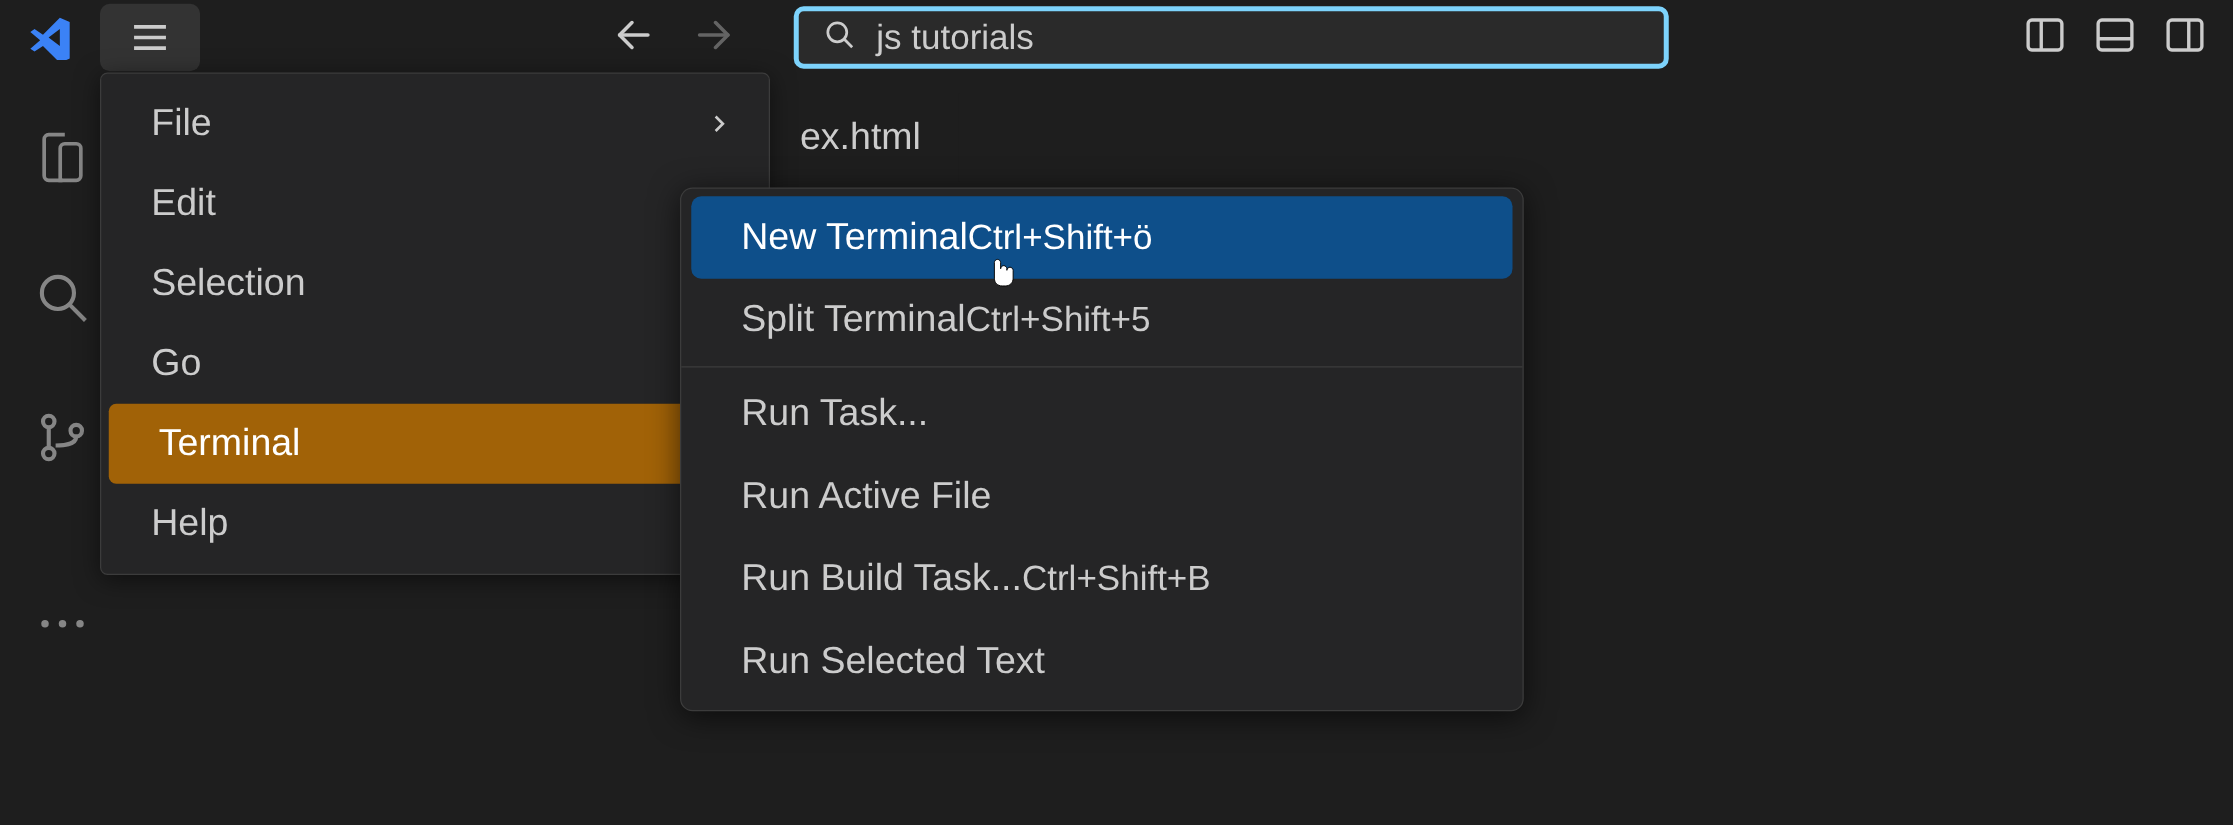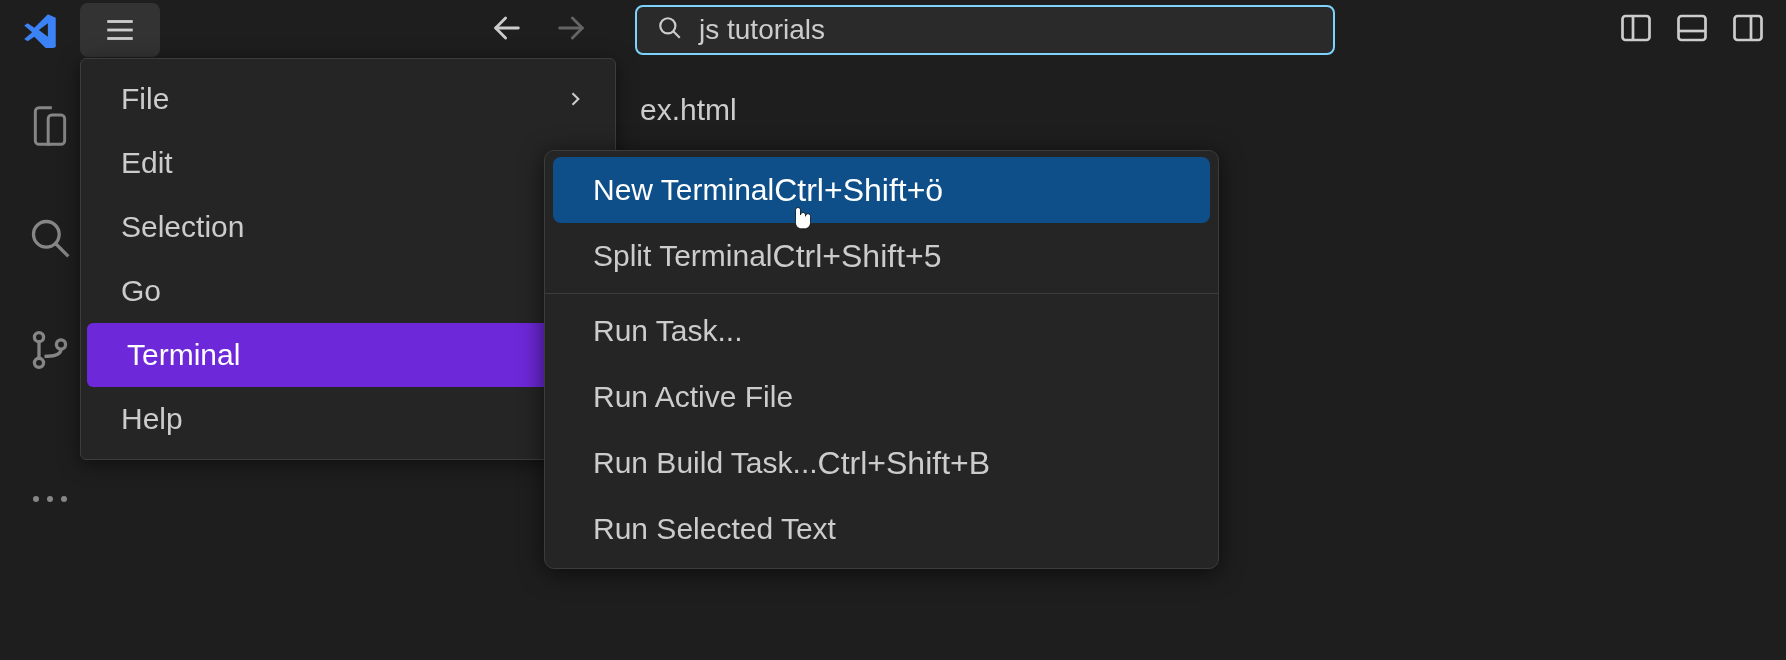--- a/index.html
+++ b/index.html
@@ -46,21 +46,21 @@
       display: flex;
       gap: 30px;
       align-items: center;
     }
     .search-box {
       position: absolute;
       left: 635px;
       width: 700px;
       height: 50px;
       background: #2a2a2a;
-      border: 2px solid #7dd3fc;
+      border: 4px solid #7dd3fc;
       border-radius: 8px;
       display: flex;
       align-items: center;
       padding: 0 20px;
       gap: 16px;
     }
     .search-text {
       color: #cccccc;
       font-size: 28px;
     }
@@ -133,21 +133,21 @@
       height: 64px;
       display: flex;
       align-items: center;
       justify-content: space-between;
       padding: 0 30px 0 40px;
       font-size: 30px;
       color: #cccccc;
       cursor: pointer;
     }
     .menu-item.selected {
-      background: #6d28d9;
+      background: #a16207;
       color: #ffffff;
       margin: 0 6px;
       border-radius: 6px;
     }
     .submenu {
       position: absolute;
       left: 544px;
       top: 150px;
       width: 675px;
       background: #252526;
@@ -172,21 +172,21 @@
       border-radius: 8px;
       padding: 0 32px 0 40px;
     }
     .submenu-divider {
       height: 1px;
       background: #3c3c3c;
       margin: 4px 0;
     }
     .shortcut {
       color: #cccccc;
-      font-size: 32px;
+      font-size: 28px;
     }
     .submenu-item.highlighted .shortcut {
       color: #ffffff;
     }
     .cursor {
       position: absolute;
       left: 790px;
       top: 205px;
       z-index: 100;
       pointer-events: none;

